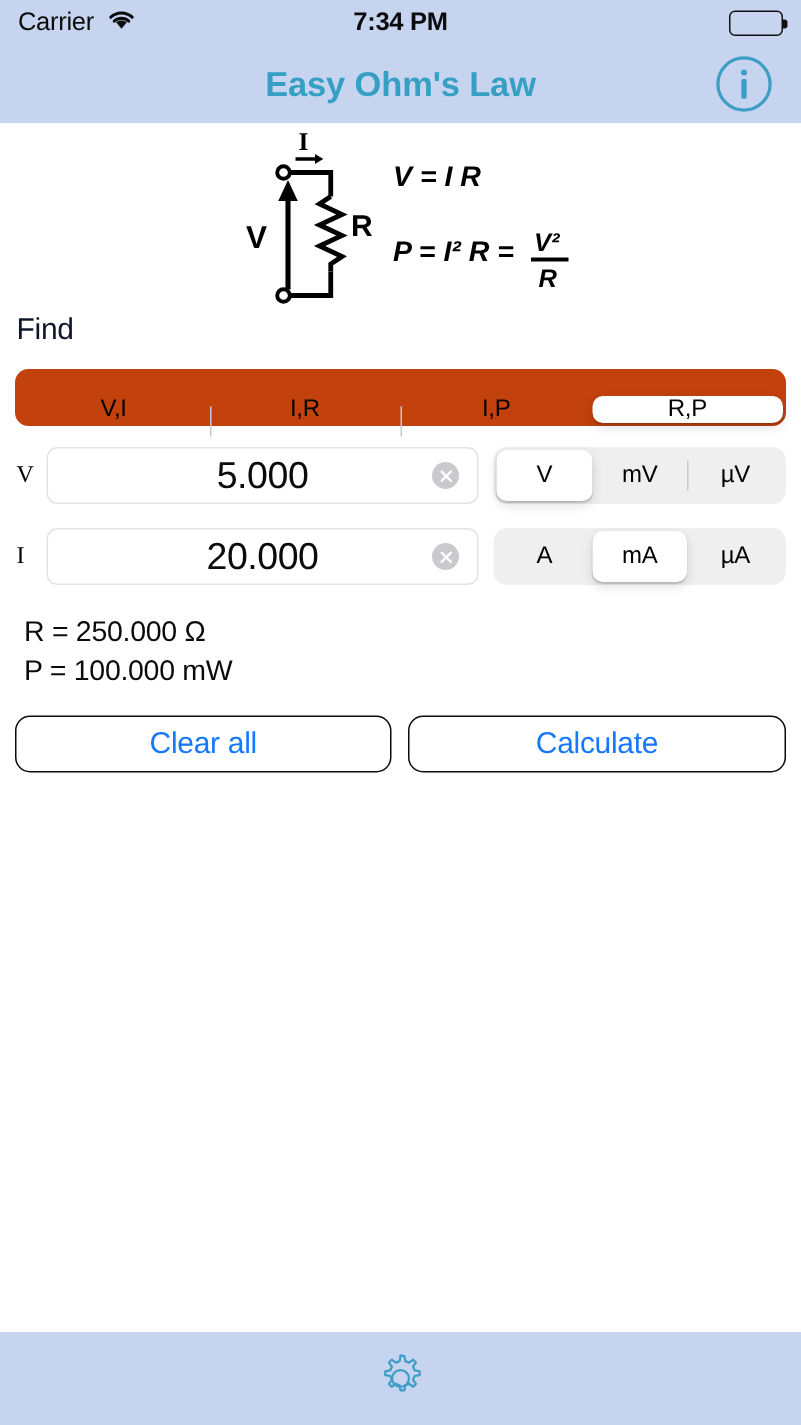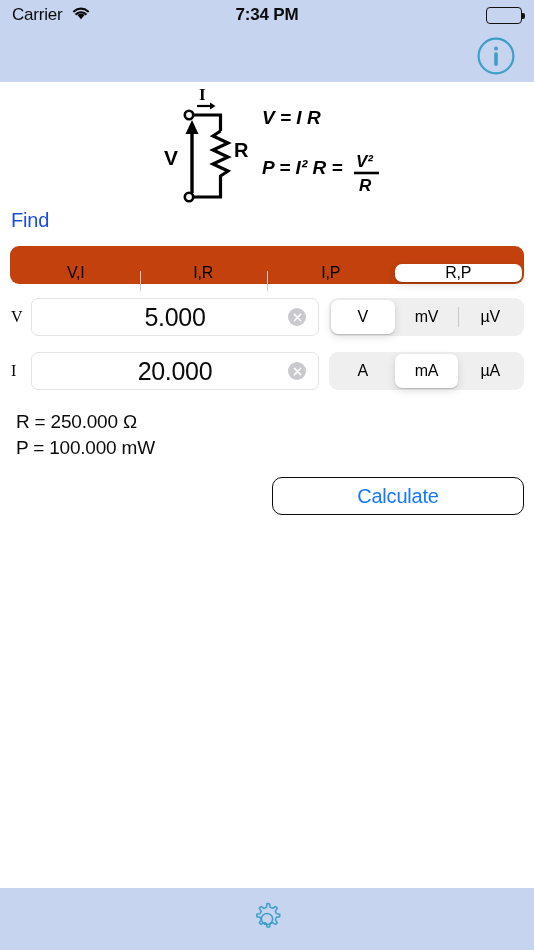--- a/index.html
+++ b/index.html
@@ -121,21 +121,21 @@
     position: absolute;
     left: 150px; top: 3px;
     width: 240px; height: 125px;
   }
 
   
   .find-label {
     position: absolute;
     left: 11px; top: 127px;
     font-size: 20px;
-    color: #1d4ed8;
+    color: #0f172a;
     letter-spacing: -0.2px;
   }
 
   
   .segmented {
     position: absolute;
     left: 10px; top: 164px;
     width: 514px; height: 38px;
     background: #c2410c;
     border-radius: 9px;
@@ -331,20 +331,21 @@
     </div>
     <div class="sb-center">7:34 PM</div>
     <div class="sb-right">
       <span class="battery">
         <span class="battery-fill"></span>
       </span>
     </div>
   </div>
 
   <div class="navbar">
+    <div class="nav-title">Easy Ohm's Law</div>
     <div class="info-btn">
       <svg width="40" height="40" viewBox="0 0 40 40">
         <circle cx="20" cy="20" r="17.4" stroke="#3f9ec6" stroke-width="2.2" fill="none"></circle>
         <circle cx="20" cy="12.4" r="2.0" fill="#3f9ec6"></circle>
         <rect x="18.2" y="16.6" width="3.6" height="13.2" rx="1.1" fill="#3f9ec6"></rect>
       </svg>
     </div>
   </div>
 
   <div class="content">
@@ -444,20 +445,23 @@
         </div>
       </div>
     </div>
 
     <div class="results">
       <div>R = 250.000 Ω</div>
       <div>P = 100.000 mW</div>
     </div>
 
     <div class="actions">
+      <div class="abtn abtn-clear">
+        <span>Clear all</span>
+      </div>
       <div class="abtn abtn-calc">
         <span>Calculate</span>
       </div>
     </div>
 
   </div>
 
   <div class="toolbar">
     <div class="gear-btn">
       <svg width="40" height="40" viewBox="0 0 40 40">

